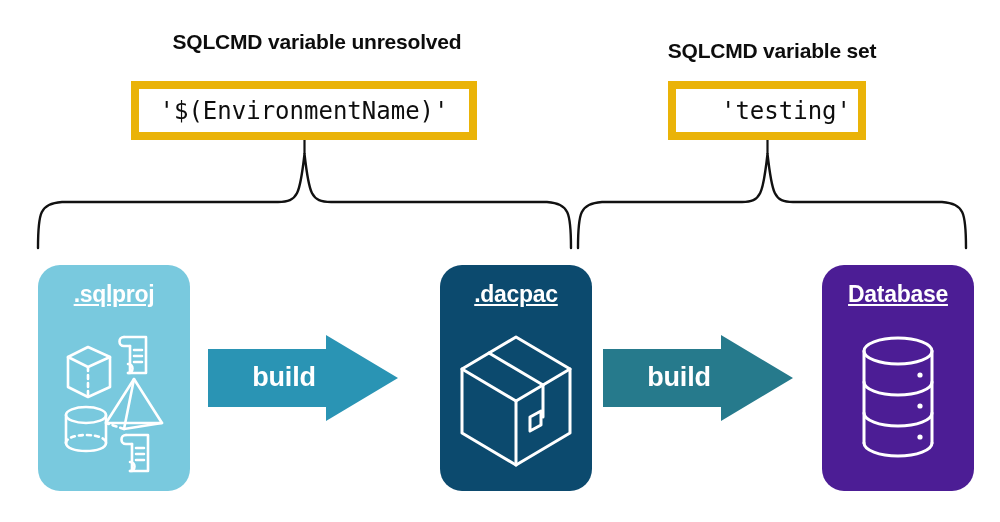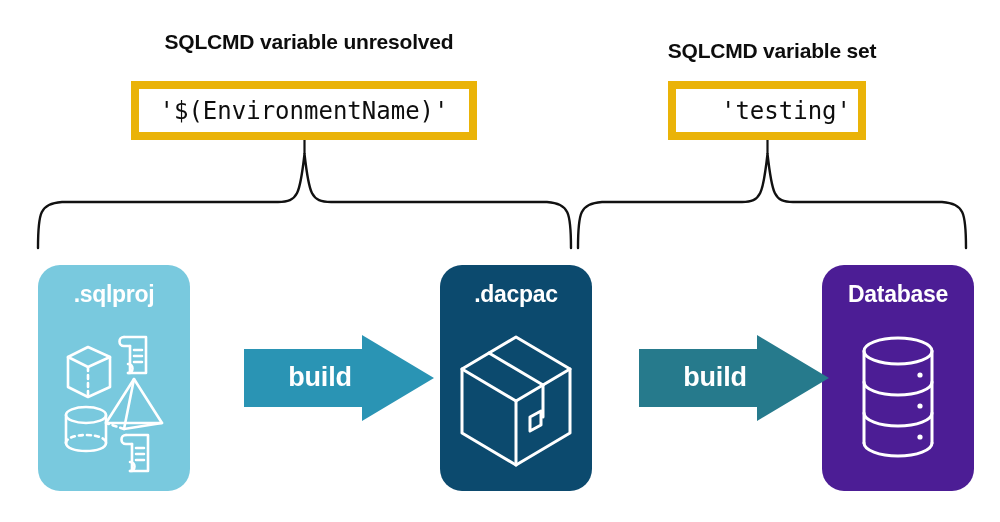--- a/index.html
+++ b/index.html
@@ -26,21 +26,21 @@
   .section-title {
     position: absolute;
     font-family: "Liberation Sans", sans-serif;
     font-weight: bold;
     font-size: 21px;
     letter-spacing: -0.2px;
     color: #0d0d0d;
     text-align: center;
     white-space: nowrap;
   }
-  #title-left  { left: 4px;   top: 30px; width: 610px; text-align: center; }
+  #title-left  { left: 12px;   top: 30px; width: 610px; text-align: center; }
   #title-right { left: 578px; top: 39px; width: 388px; }
 
   
   .code-box {
     position: absolute;
     box-sizing: border-box;
     border: 8px solid #eab308;
     background: #ffffff;
     display: flex;
     align-items: center;
@@ -77,36 +77,36 @@
     top: 16px;
     left: 0;
     width: 100%;
     text-align: center;
     font-family: "Liberation Sans", sans-serif;
     font-weight: bold;
     font-size: 23px;
     letter-spacing: -0.3px;
     color: #ffffff;
     white-space: nowrap;
+    text-decoration: underline;
   }
   .box-art {
     position: absolute;
     left: 0;
     top: 52px;
     width: 152px;
     height: 170px;
   }
 
   
   .arrow {
     position: absolute;
     top: 335px;
     width: 190px;
     height: 86px;
-    margin-left: 36px;
   }
   #arrow-build  { left: 208px; }
   #arrow-deploy { left: 603px; }
   .arrow-label {
     position: absolute;
     left: 0;
     top: 27px;
     width: 152px;
     text-align: center;
     font-family: "Liberation Sans", sans-serif;

